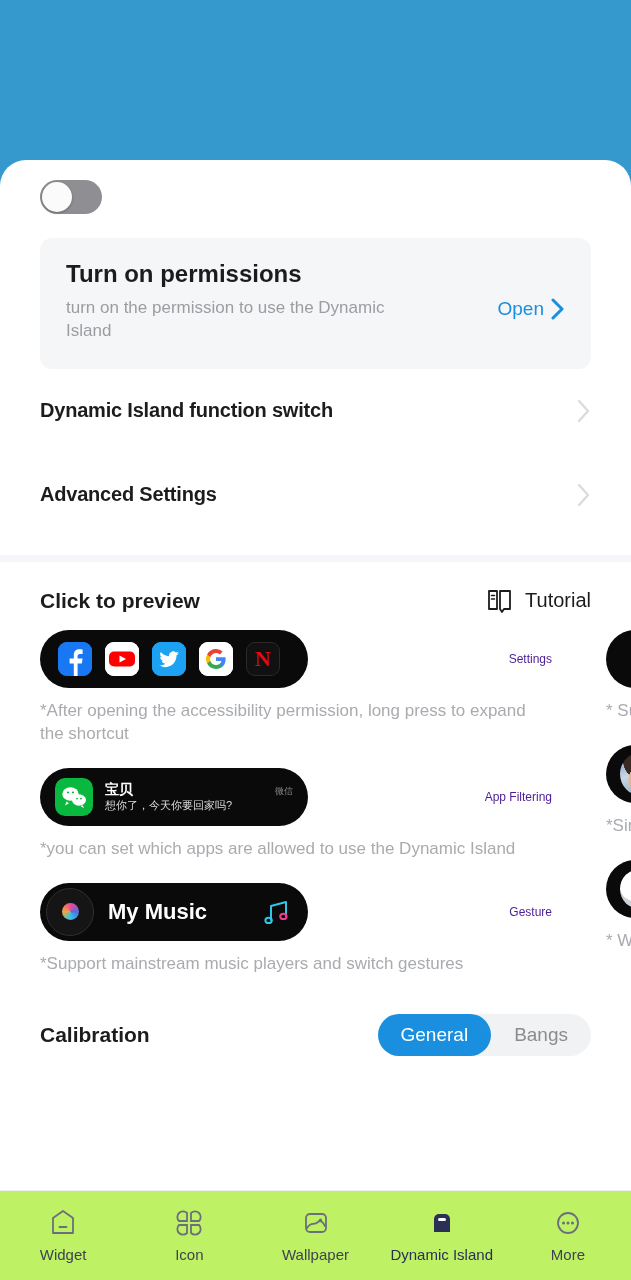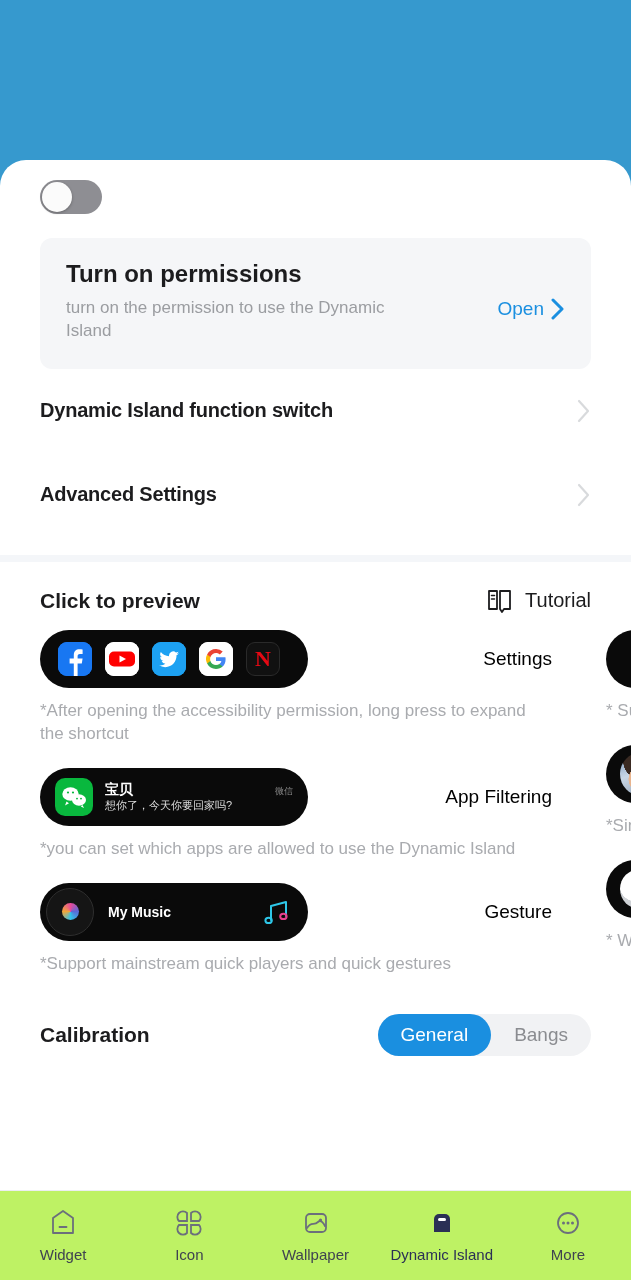--- a/index.html
+++ b/index.html
@@ -148,24 +148,24 @@
   .vinyl {
     width: 48px; height: 48px; border-radius: 50%; flex: none;
     background: radial-gradient(circle at 50% 50%, #2a2a2a 0 16%, #151515 17% 100%);
     border: 1px solid #2f2f2f;
     display: flex; align-items: center; justify-content: center;
   }
   .vinyl-core {
     width: 17px; height: 17px; border-radius: 50%;
     background: conic-gradient(#e84a9a, #5a6ad8, #34c3e8, #f0a63a, #e84a9a);
   }
-  .music-title { color: #fff; font-size: 14px; font-weight: bold; flex: 1; }
+  .music-title { color: #fff; font-size: 22px; font-weight: bold; flex: 1; }
 
   .side-label {
-    color: #000000; font-size: 19px; font-weight: 500;
+    color: #4c1d95; font-size: 12px; font-weight: 500;
     white-space: nowrap; flex: none; padding-right: 6px;
   }
   .note-text {
     font-size: 17px; color: #a9abaf; line-height: 1.35;
     margin: 12px 0 22px 0; padding-right: 30px;
   }
 
   
   .page2 { width: 518px; padding-left: 48px; }
   .page2 .pill { background: #0a0a0a; }
@@ -355,21 +355,21 @@
               </div>
               <div class="music-title">My Music</div>
               <svg width="34" height="34" viewBox="0 0 34 34">
                 <path d="M11 25 V11 L26 7 V21" fill="none" stroke="#2ec7e8" stroke-width="2" stroke-linecap="round" stroke-linejoin="round"></path>
                 <ellipse cx="8.6" cy="25.4" rx="3.2" ry="2.6" fill="none" stroke="#2ec7e8" stroke-width="2"></ellipse>
                 <ellipse cx="23.4" cy="21.4" rx="3.2" ry="2.6" fill="none" stroke="#e8408f" stroke-width="2"></ellipse>
               </svg>
             </div>
             <div class="side-label">Gesture</div>
           </div>
-          <div class="note-text">*Support mainstream quick players and quick gestures</div>
+          <div class="note-text">*Support mainstream music players and switch gestures</div>
         </div>
 
         <div class="page page2">
           <div class="preview-row">
             <div class="pill p2-pill-1"></div>
           </div>
           <div class="note-text">* Su</div>
 
           <div class="preview-row">
             <div class="pill p2-pill-2">

